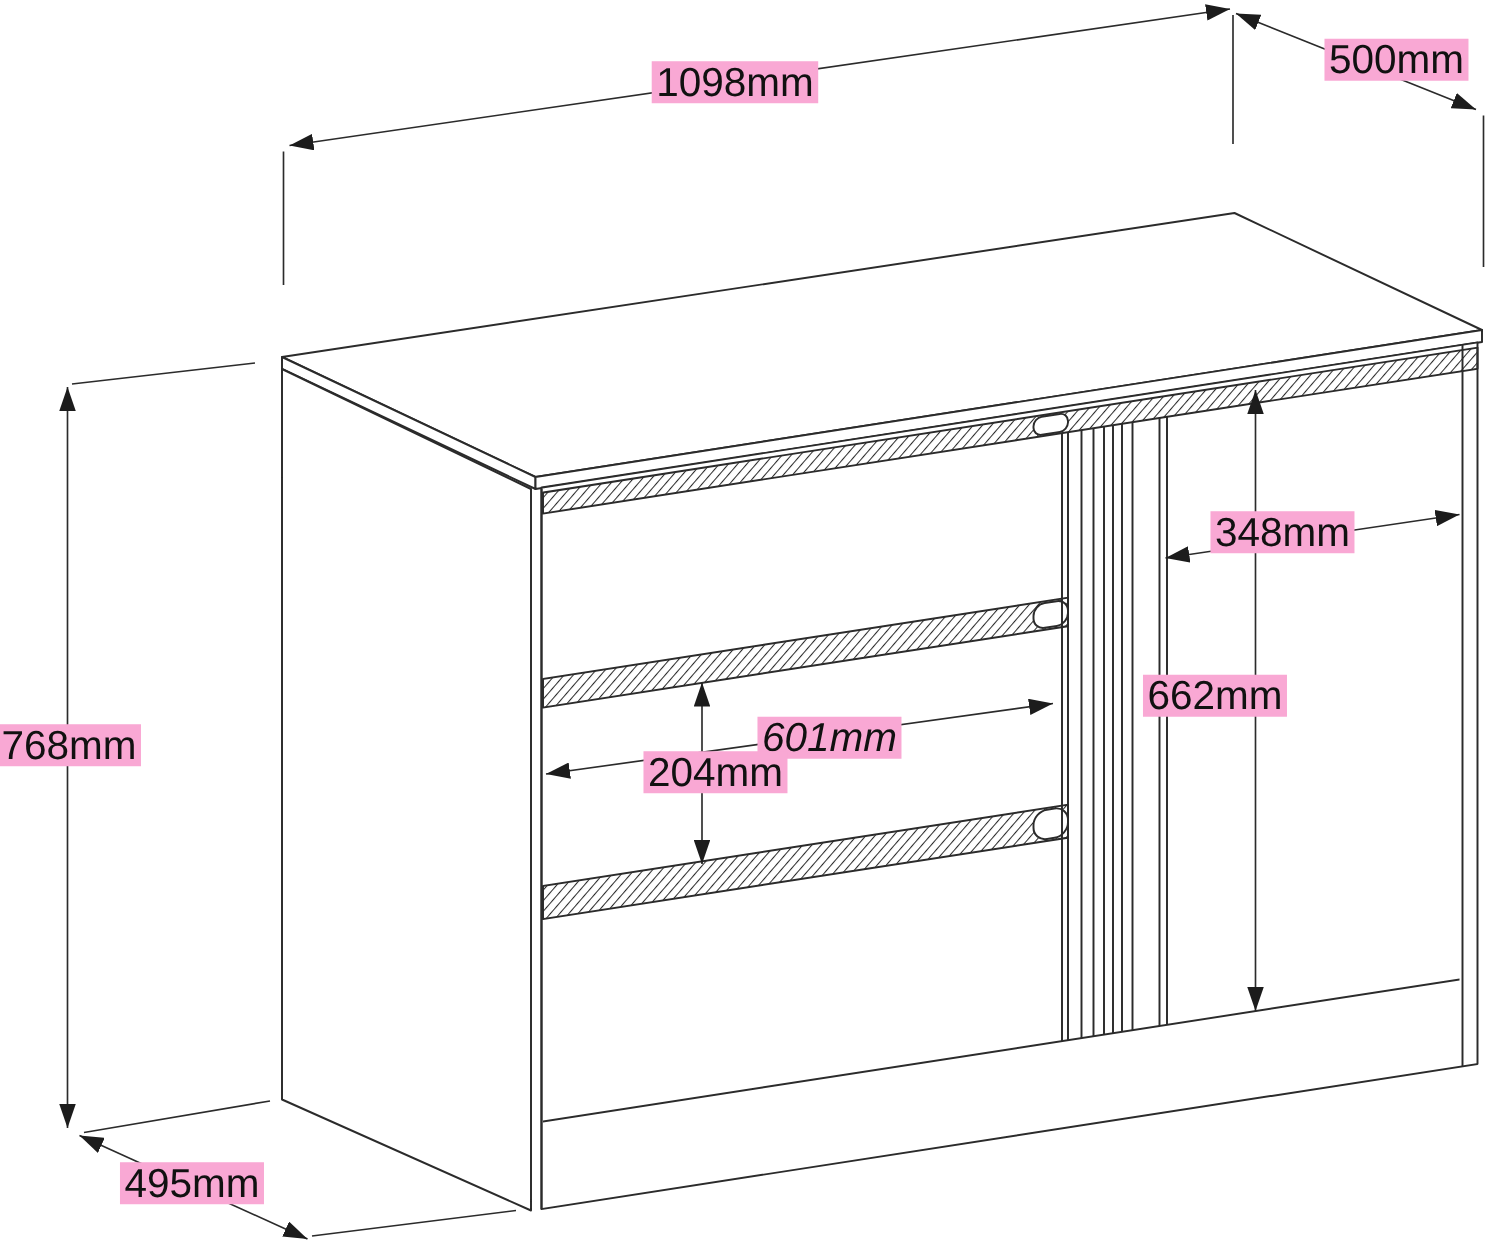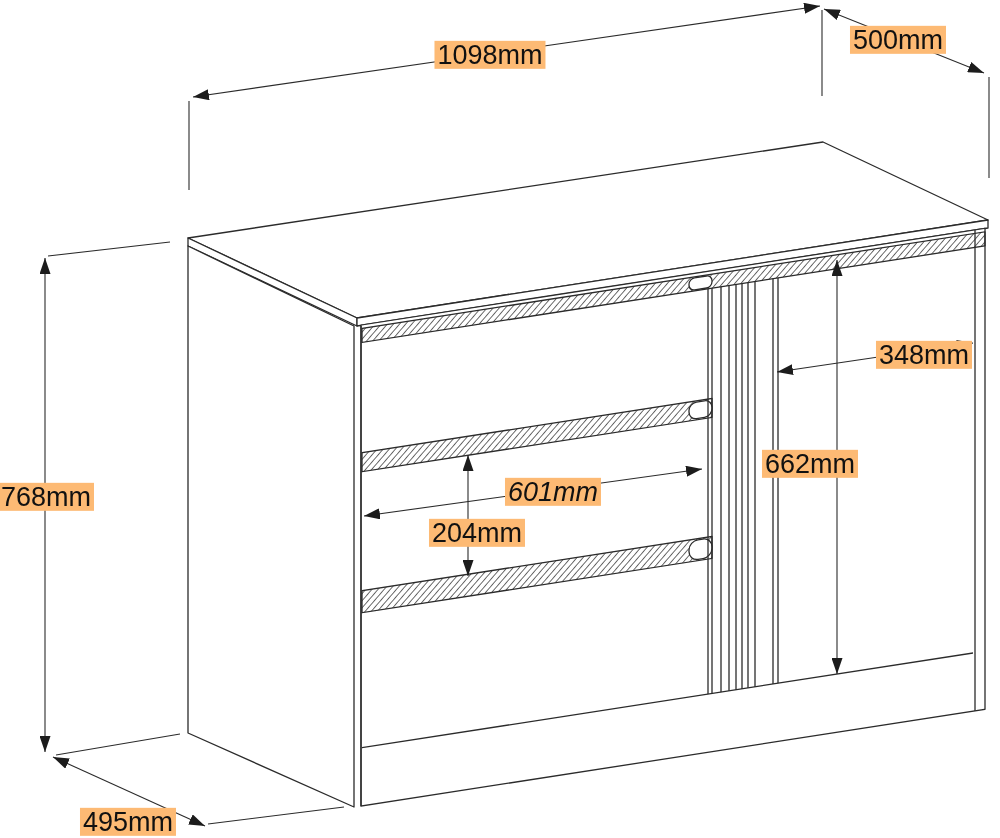--- a/index.html
+++ b/index.html
@@ -10,21 +10,21 @@
     overflow:hidden;
     font-family:"Liberation Sans", sans-serif;
   }
   .stage svg{position:absolute;left:0;top:0;}
   .dim-label{
     position:absolute;
     transform:translate(-50%,-50%);
     font-size:27px;
     line-height:1.05;
     color:#111111;
-    background:#fdba74;
+    background:#f9a8d4;
     padding:0 3px;
     white-space:nowrap;
   }
 </style>
 </head>
 <body>
 
 <div class="stage">
 
   <svg width="1000" height="838" viewBox="0 0 1000 838">
@@ -106,21 +106,21 @@
 
       <line x1="468" y1="455" x2="468" y2="576" marker-start="url(#arr)" marker-end="url(#arr)"></line>
 
       <line x1="777" y1="372" x2="973" y2="343" marker-start="url(#arr)" marker-end="url(#arr)"></line>
 
       <line x1="837" y1="260" x2="837" y2="674" marker-start="url(#arr)" marker-end="url(#arr)"></line>
     </g>
   </svg>
 
   <div class="dim-label" style="left:490px; top:55px;">1098mm</div>
-  <div class="dim-label" style="left:898px; top:40px;">500mm</div>
+  <div class="dim-label" style="left:931px; top:40px;">500mm</div>
   <div class="dim-label" style="left:46px;  top:497px;">768mm</div>
-  <div class="dim-label" style="left:128px; top:789px;margin-top:33px;">495mm</div>
+  <div class="dim-label" style="left:128px; top:789px;">495mm</div>
   <div class="dim-label" style="left:553px; top:492px;font-style:italic;">601mm</div>
-  <div class="dim-label" style="left:477px; top:533px;">204mm</div>
-  <div class="dim-label" style="left:924px; top:355px;">348mm</div>
+  <div class="dim-label" style="left:477px; top:515px;">204mm</div>
+  <div class="dim-label" style="left:855px; top:355px;">348mm</div>
   <div class="dim-label" style="left:810px; top:464px;">662mm</div>
 
 </div>
 
 </body></html>

